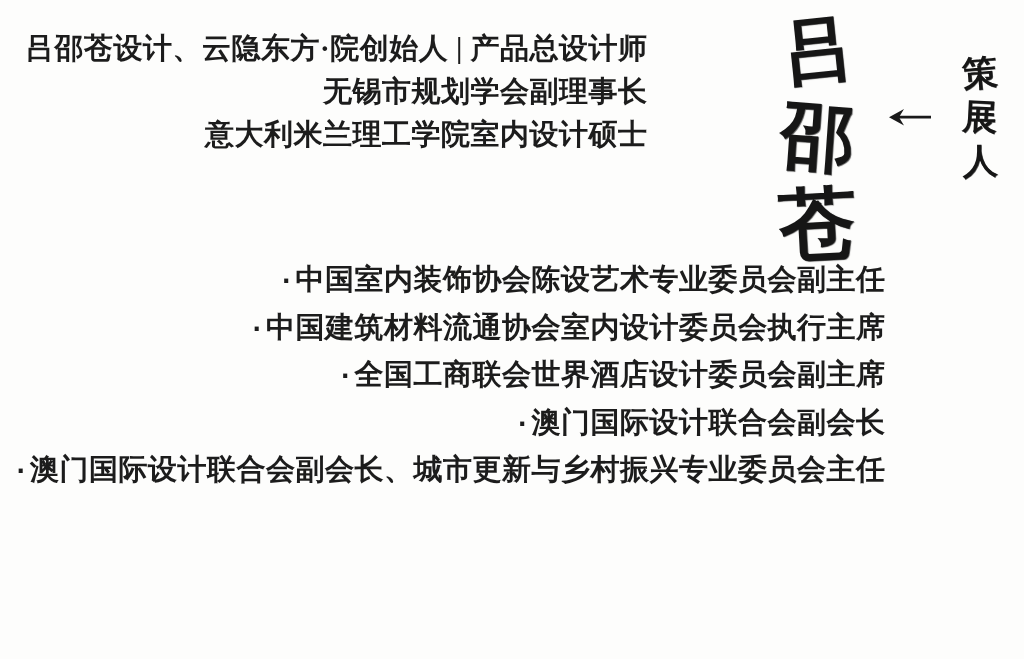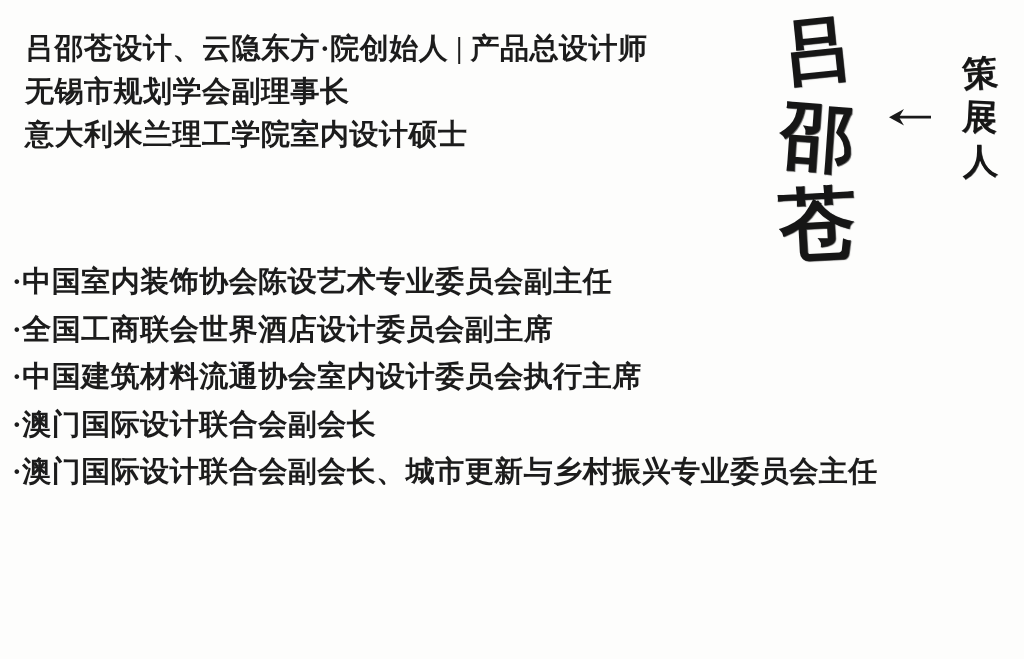--- a/index.html
+++ b/index.html
@@ -24,22 +24,23 @@
   }
   .positions {
     position: absolute;
     left: 12px;
     top: 258px;
     font-size: 29px;
     line-height: 47.5px;
     font-weight: 600;
     white-space: nowrap;
     letter-spacing: 0.5px;
+    font-family: Liberation Mono, monospace;
   }
-  .line { white-space: nowrap; }
+  .line { white-space: nowrap; text-align: right; }
   .name-col {
     position: absolute;
     left: 774px;
     top: 8px;
     width: 88px;
     text-align: center;
     font-size: 72px;
     line-height: 87px;
     font-weight: 800;
     color: #161616;
@@ -79,22 +80,22 @@
 <div class="page">
 
   <div class="intro">
     <div class="line">吕邵苍设计、云隐东方·院创始人 | 产品总设计师</div>
     <div class="line">无锡市规划学会副理事长</div>
     <div class="line">意大利米兰理工学院室内设计硕士</div>
   </div>
 
   <div class="positions">
     <div class="line">·中国室内装饰协会陈设艺术专业委员会副主任</div>
+    <div class="line">·中国建筑材料流通协会室内设计委员会执行主席</div>
     <div class="line">·全国工商联会世界酒店设计委员会副主席</div>
-    <div class="line">·中国建筑材料流通协会室内设计委员会执行主席</div>
     <div class="line">·澳门国际设计联合会副会长</div>
     <div class="line">·澳门国际设计联合会副会长、城市更新与乡村振兴专业委员会主任</div>
   </div>
 
   <div class="name-col">
     <span class="cal-char name-char-0">吕</span>
     <span class="cal-char name-char-1">邵</span>
     <span class="cal-char name-char-2">苍</span>
   </div>
 

